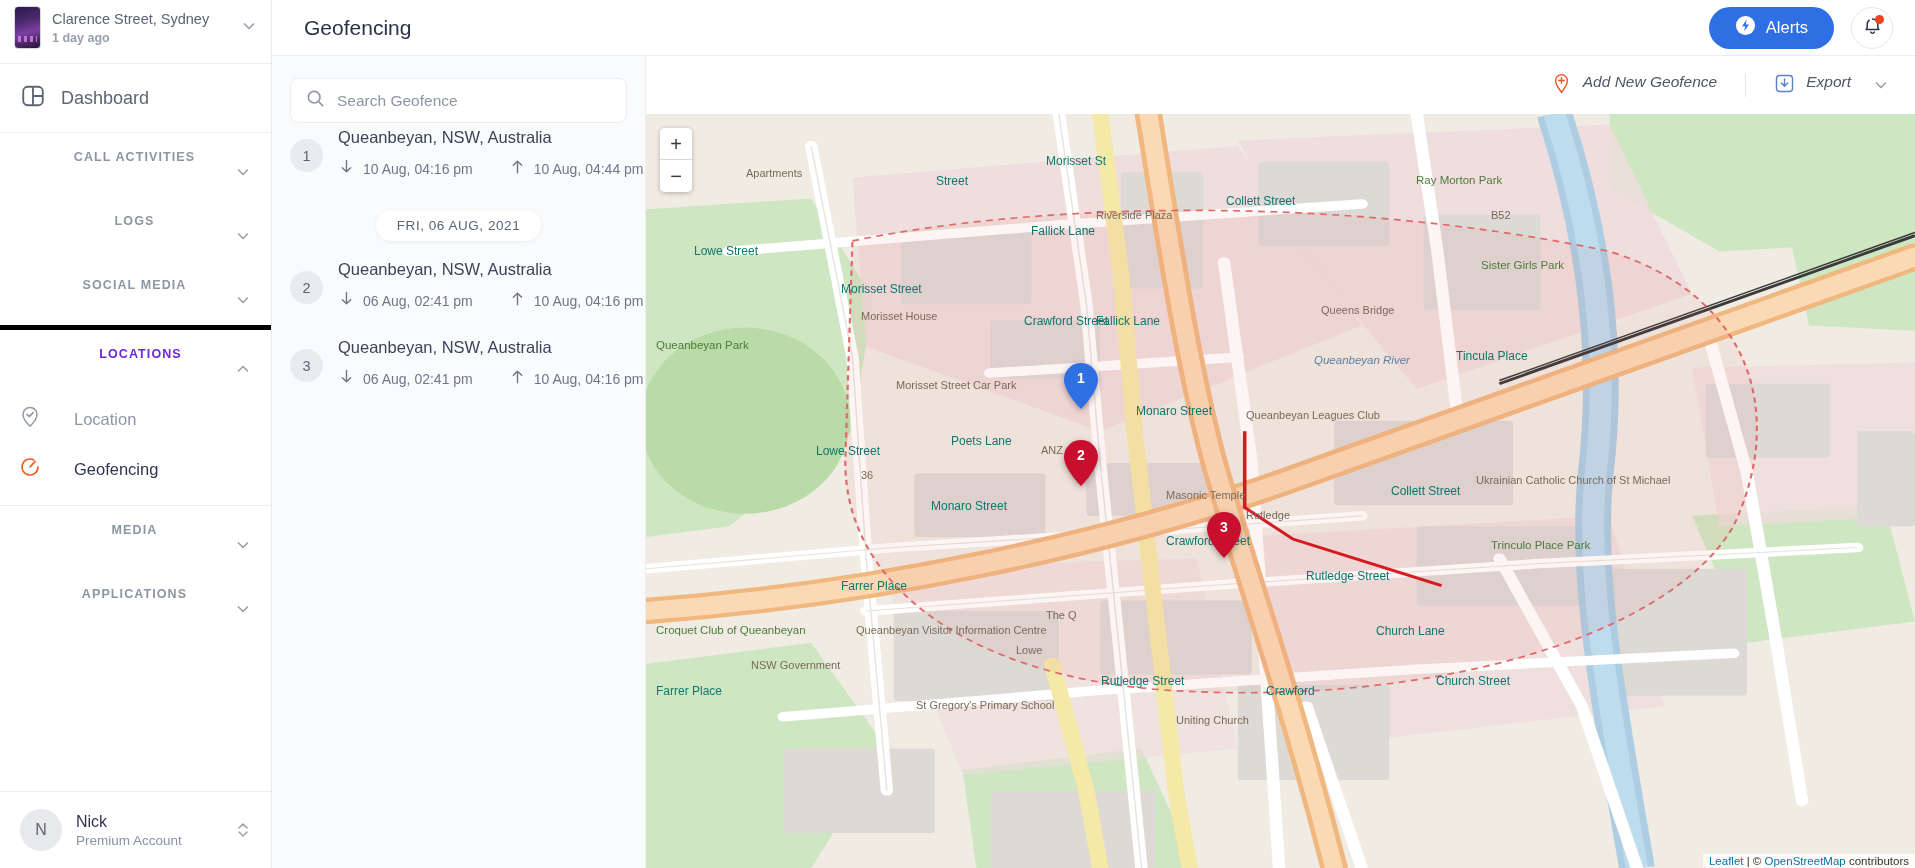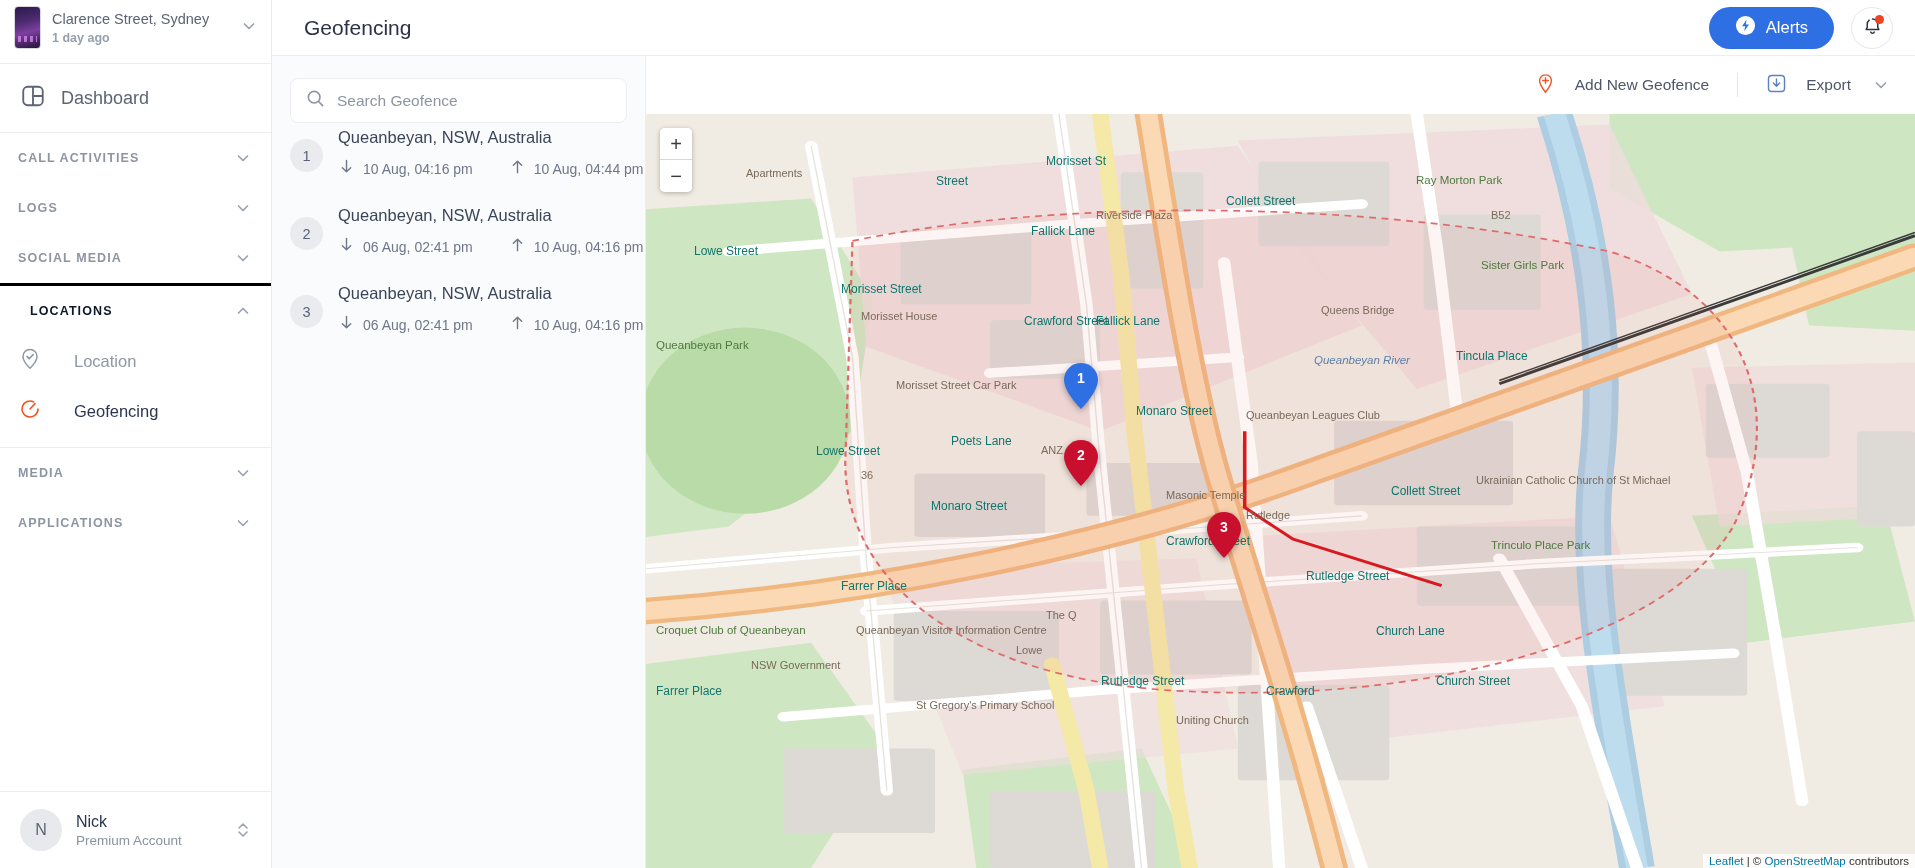--- a/index.html
+++ b/index.html
@@ -53,27 +53,28 @@
   .nav-primary {
     display: flex; align-items: center; gap: 15px;
     padding: 19px 20px; border-bottom: 1px solid #eceef0;
     cursor: pointer;
   }
   .nav-primary .label { font-size: 18px; color: #5c6575; }
   .section {
     display: flex; align-items: center;
     padding: 17px 20px 17px 18px;
     cursor: pointer;
+    flex-direction: column;
   }
   .section .label {
     font-size: 12.5px; letter-spacing: 1.1px; color: #8d95a3; font-weight: 700;
   }
-  .section.active .label { color: #0f172a; padding-left: 12px; }
+  .section.active .label { color: #6d28d9; padding-left: 12px; }
   .section .caret { margin-left: auto; color: #9aa3b0; display: flex; }
-  .section-divider { border-bottom: 3px solid #000000; }
+  .section-divider { border-bottom: 5px solid #000000; }
   .sub-item {
     display: flex; align-items: center; gap: 32px;
     padding: 11px 20px 11px 18px; cursor: pointer;
   }
   .sub-item .label { font-size: 16.5px; color: #8e97a4; }
   .sub-item.active .label { color: #2d3650; font-weight: 500; }
 
   .user-block {
     border-top: 1px solid #eceef0;
     padding: 17px 20px; display: flex; align-items: center; gap: 14px;
@@ -170,23 +171,23 @@
   .time-div { width: 1px; height: 20px; background: #dfe2e8; margin: 0 18px; }
 
   
   .map-panel { flex: 1 1 auto; display: flex; flex-direction: column; min-width: 0; }
   .map-toolbar {
     height: 58px; flex: 0 0 58px; background: #fff;
     display: flex; align-items: center; justify-content: flex-end;
     gap: 0; padding: 0 26px;
   }
   .tool-btn {
-    display: flex; align-items: center; gap: 19px;
+    display: flex; gap: 11px;
     background: none; border: none; cursor: pointer;
-    font-size: 15.5px; color: #4e5667; font-family: inherit; padding: 6px 10px;
+    font-size: 15.5px; color: #4e5667; font-family: inherit; padding: 6px 10px; font-style: italic;
   }
   .tool-div { width: 1px; height: 24px; background: #e2e5ea; margin: 0 18px; }
   .tool-caret { margin-left: 12px; color: #9aa3b0; display: flex; cursor: pointer; }
 
   .map { position: relative; flex: 1 1 auto; overflow: hidden; background: #eceade; }
   .map svg.basemap { position: absolute; inset: 0; width: 100%; height: 100%; display: block; }
 
   .zoom-ctl {
     position: absolute; left: 14px; top: 14px; z-index: 6;
     border-radius: 5px; overflow: hidden;
@@ -414,20 +415,23 @@
                     <svg width="17" height="17" viewBox="0 0 18 18">
                         <path d="M9 15.5v-12M4.6 7.8L9 3.4l4.4 4.4" fill="none" stroke="#6f7789" stroke-width="1.5" stroke-linecap="round" stroke-linejoin="round"></path>
                       </svg>
                   </span>
                   <span class="t">10 Aug, 04:44 pm</span>
                 </span>
               </div>
             </div>
           </div>
 
+          <div class="date-sep">
+            <span class="date-pill">FRI, 06 AUG, 2021</span>
+          </div>
 
           <div class="geo-item">
             <span class="geo-num">2</span>
             <div class="geo-body">
               <div class="geo-title">Queanbeyan, NSW, Australia</div>
               <div class="geo-times">
                 <span class="geo-time">
                   <span>
                     <svg width="17" height="17" viewBox="0 0 18 18">
                         <path d="M9 2.5v12M4.6 10.2L9 14.6l4.4-4.4" fill="none" stroke="#6f7789" stroke-width="1.5" stroke-linecap="round" stroke-linejoin="round"></path>

